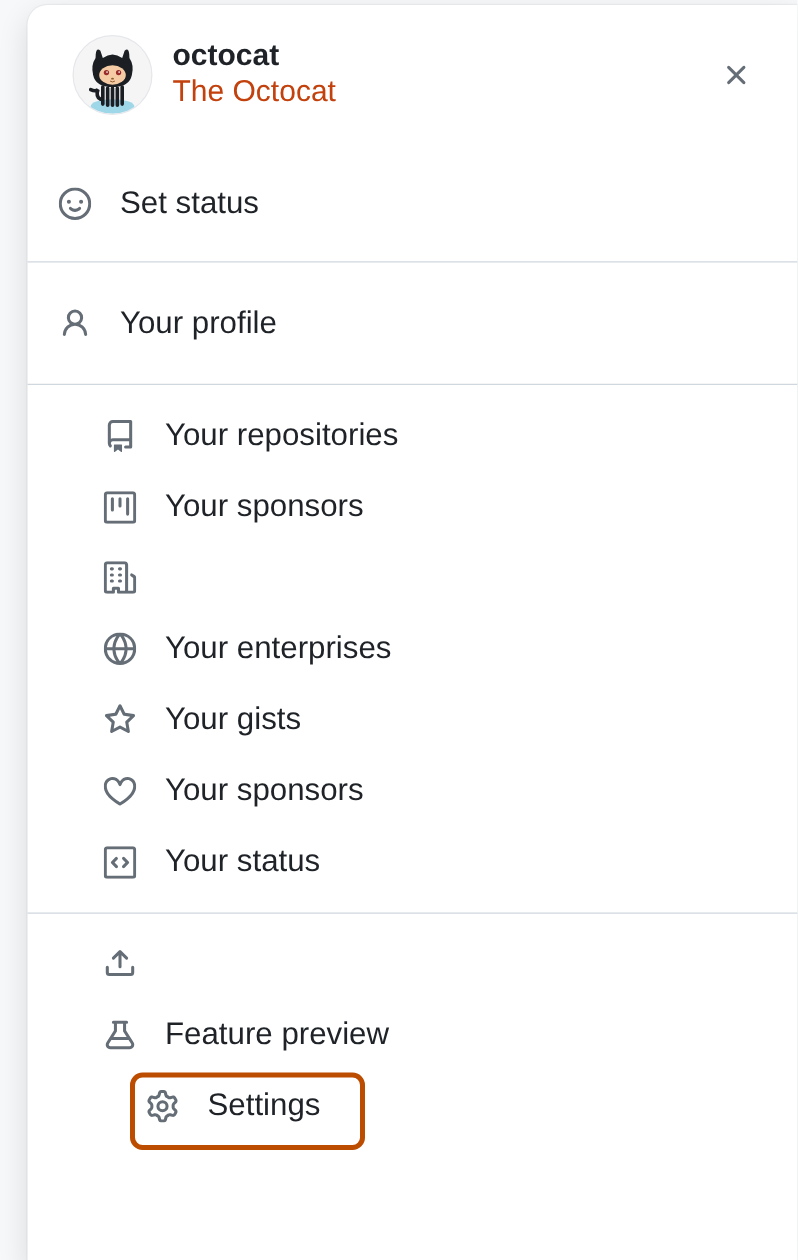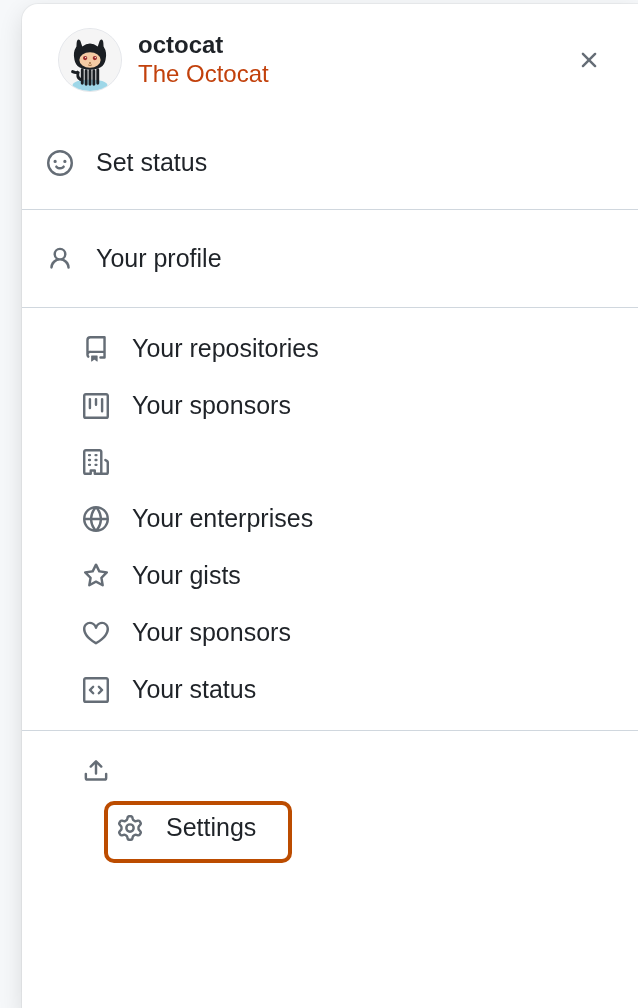--- a/index.html
+++ b/index.html
@@ -249,20 +249,28 @@
 
   <div class="section">
     <div class="menu-item">
       <span class="icon">
         <svg viewBox="0 0 16 16" fill="currentColor">
             <path d="M2.75 14A1.75 1.75 0 0 1 1 12.25v-2.5a.75.75 0 0 1 1.5 0v2.5c0 .138.112.25.25.25h10.5a.25.25 0 0 0 .25-.25v-2.5a.75.75 0 0 1 1.5 0v2.5A1.75 1.75 0 0 1 13.25 14Z"></path>
             <path d="M11.78 4.72a.749.749 0 1 1-1.06 1.06L8.75 3.811V9.5a.75.75 0 0 1-1.5 0V3.811L5.28 5.78a.749.749 0 1 1-1.06-1.06l3.25-3.25a.749.749 0 0 1 1.06 0l3.25 3.25Z"></path>
           </svg>
       </span>
     </div>
+    <div class="menu-item">
+      <span class="icon">
+        <svg viewBox="0 0 16 16" fill="currentColor">
+            <path d="M5 5.782V2.5h-.25a.75.75 0 0 1 0-1.5h6.5a.75.75 0 0 1 0 1.5H11v3.282l3.666 5.76C15.619 13.04 14.543 15 12.767 15H3.233c-1.776 0-2.852-1.96-1.899-3.458Zm-2.4 6.565a.75.75 0 0 0 .633 1.153h9.534a.75.75 0 0 0 .633-1.153L12.225 10.5h-8.45ZM9.5 2.5h-3V6c0 .143-.04.283-.117.403L4.73 9h6.54L9.617 6.403A.746.746 0 0 1 9.5 6Z"></path>
+          </svg>
+      </span>
+      <span class="label">Feature preview</span>
+    </div>
     <div class="highlighted">
       <div class="menu-item">
         <span class="icon">
           <svg viewBox="0 0 16 16" fill="currentColor">
               <path d="M8 0a8.2 8.2 0 0 1 .701.031C9.444.095 9.99.645 10.16 1.29l.288 1.107c.018.066.079.158.212.224.231.114.454.243.668.386.123.082.233.09.299.071l1.103-.303c.644-.176 1.392.021 1.82.63.27.385.506.792.704 1.218.315.675.111 1.422-.364 1.891l-.814.806c-.049.048-.098.147-.088.294.016.257.016.515 0 .772-.01.147.038.246.088.294l.814.806c.475.469.679 1.216.364 1.891a7.977 7.977 0 0 1-.704 1.217c-.428.61-1.176.807-1.82.63l-1.102-.302c-.067-.019-.177-.011-.3.071a5.909 5.909 0 0 1-.668.386c-.133.066-.194.158-.211.224l-.29 1.106c-.168.646-.715 1.196-1.458 1.26a8.006 8.006 0 0 1-1.402 0c-.743-.064-1.289-.614-1.458-1.26l-.289-1.106c-.018-.066-.079-.158-.212-.224a5.738 5.738 0 0 1-.668-.386c-.123-.082-.233-.09-.299-.071l-1.103.303c-.644.176-1.392-.021-1.82-.63a8.12 8.12 0 0 1-.704-1.218c-.315-.675-.111-1.422.363-1.891l.815-.806c.05-.048.098-.147.088-.294a6.214 6.214 0 0 1 0-.772c.01-.147-.038-.246-.088-.294l-.815-.806C.635 6.045.431 5.298.746 4.623a7.92 7.92 0 0 1 .704-1.217c.428-.61 1.176-.807 1.82-.63l1.102.302c.067.019.177.011.3-.071.214-.143.437-.272.668-.386.133-.066.194-.158.211-.224l.29-1.106C6.009.645 6.556.095 7.299.03 7.53.01 7.764 0 8 0Zm-.571 1.525c-.036.003-.108.036-.137.146l-.289 1.105c-.147.561-.549.967-.998 1.189-.173.086-.34.183-.5.29-.417.278-.97.423-1.529.27l-1.103-.303c-.109-.03-.175.016-.195.045-.22.312-.412.644-.573.99-.014.031-.021.11.059.19l.815.806c.411.406.562.957.53 1.456a4.709 4.709 0 0 0 0 .582c.032.499-.119 1.05-.53 1.456l-.815.806c-.081.08-.073.159-.059.19.162.346.353.677.573.989.02.03.085.076.195.046l1.102-.303c.56-.153 1.113-.008 1.53.27.161.107.328.204.501.29.447.222.85.629.997 1.189l.289 1.105c.29.109.101.143.137.146a6.6 6.6 0 0 0 1.142 0c.036-.003.108-.036.137-.146l.289-1.105c.147-.561.549-.967.998-1.189.173-.086.34-.183.5-.29.417-.278.97-.423 1.529-.27l1.103.303c.109.029.175-.016.195-.045.22-.313.411-.644.573-.99.014-.031.021-.11-.059-.19l-.815-.806c-.411-.406-.562-.957-.53-1.456a4.709 4.709 0 0 0 0-.582c-.032-.499.119-1.05.53-1.456l.815-.806c.081-.08.073-.159.059-.19a6.464 6.464 0 0 0-.573-.989c-.02-.03-.085-.076-.195-.046l-1.102.303c-.56.153-1.113.008-1.53-.27a4.44 4.44 0 0 0-.501-.29c-.447-.222-.85-.629-.997-1.189l-.289-1.105c-.029-.11-.101-.143-.137-.146a6.6 6.6 0 0 0-1.142 0ZM11 8a3 3 0 1 1-6 0 3 3 0 0 1 6 0ZM9.5 8a1.5 1.5 0 1 0-3.001.001A1.5 1.5 0 0 0 9.5 8Z"></path>
             </svg>
         </span>
         <span class="label">Settings</span>
       </div>
     </div>

